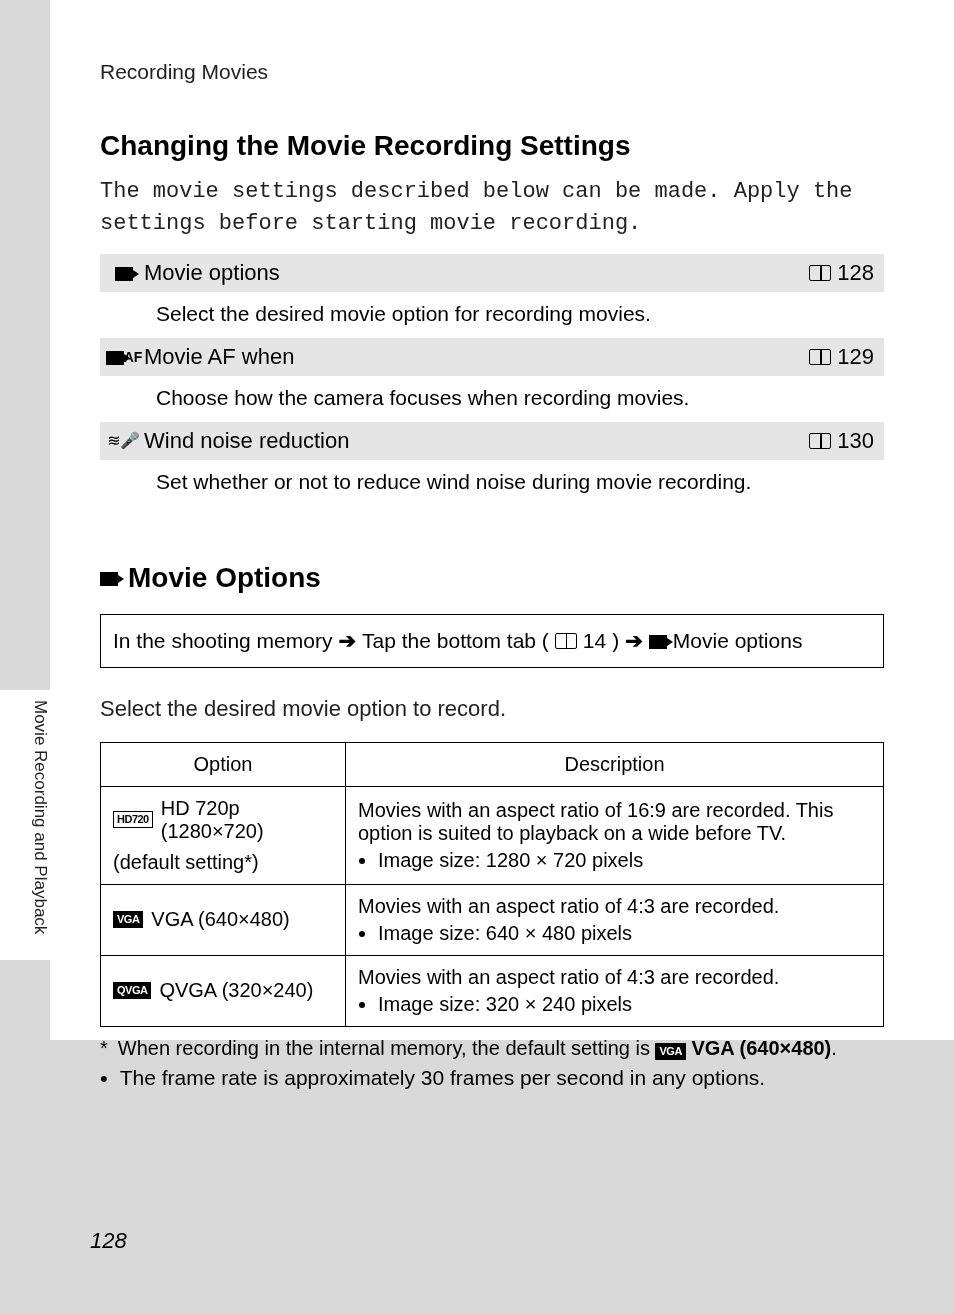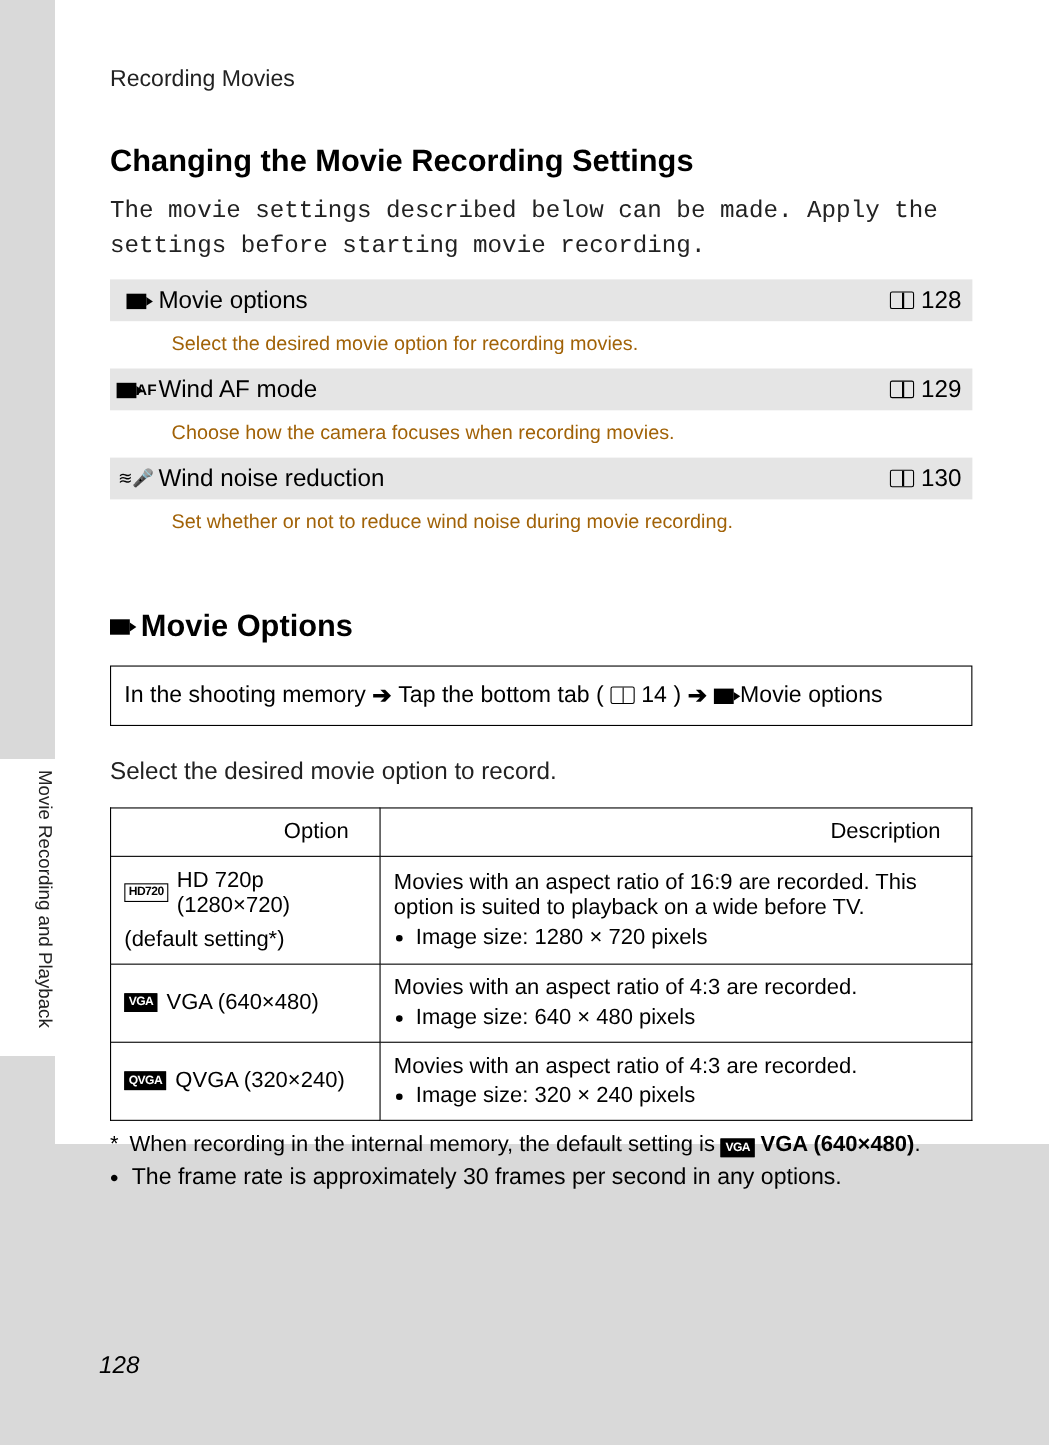--- a/index.html
+++ b/index.html
@@ -43,23 +43,23 @@
     display: flex;
     align-items: center;
     background: #e5e5e5;
     padding: 6px 10px 6px 4px;
     font-size: 22px;
   }
   .setting-icon { width: 40px; text-align: center; font-size: 18px; }
   .setting-title { flex: 1; }
   .setting-page { display: flex; align-items: center; gap: 6px; }
   .setting-desc {
-    font-size: 18px;
+    font-size: 21px;
     padding: 10px 10px 12px 56px;
-    color: #a16207;
+    color: #000000;
   }
   .book-icon {
     display: inline-block;
     width: 22px; height: 16px;
     border: 1.5px solid #000;
     border-radius: 2px;
     position: relative;
     vertical-align: middle;
   }
   .book-icon::after {
@@ -98,22 +98,22 @@
     font-size: 20px;
   }
   table.opts th, table.opts td {
     border: 1px solid #000;
     padding: 10px 12px;
     text-align: left;
     vertical-align: middle;
   }
   table.opts th {
     font-weight: 400;
-    text-align: right;
-    padding: 10px 28px;
+    text-align: center;
+    padding: 10px 12px;
   }
   table.opts th:first-child { width: 245px; }
   .opt-cell { display: flex; align-items: flex-start; gap: 8px; flex-direction: column; }
   .opt-line1 { display: flex; align-items: center; gap: 8px; }
   .badge {
     display: inline-block;
     font-size: 11px;
     font-weight: 700;
     padding: 2px 3px;
     border: 1.5px solid #000;
@@ -202,21 +202,21 @@
       <span class="setting-title">Movie options</span>
       <span class="setting-page">
         <span class="book-icon"></span>
         <span>128</span>
       </span>
     </div>
     <div class="setting-desc">Select the desired movie option for recording movies.</div>
 
     <div class="setting-row-head">
       <span class="setting-icon"><span class="cam-icon"></span><span class="af-icon">AF</span></span>
-      <span class="setting-title">Wind AF mode</span>
+      <span class="setting-title">Movie AF when</span>
       <span class="setting-page">
         <span class="book-icon"></span>
         <span>129</span>
       </span>
     </div>
     <div class="setting-desc">Choose how the camera focuses when recording movies.</div>
 
     <div class="setting-row-head">
       <span class="setting-icon wind-icon">≋🎤</span>
       <span class="setting-title">Wind noise reduction</span>

